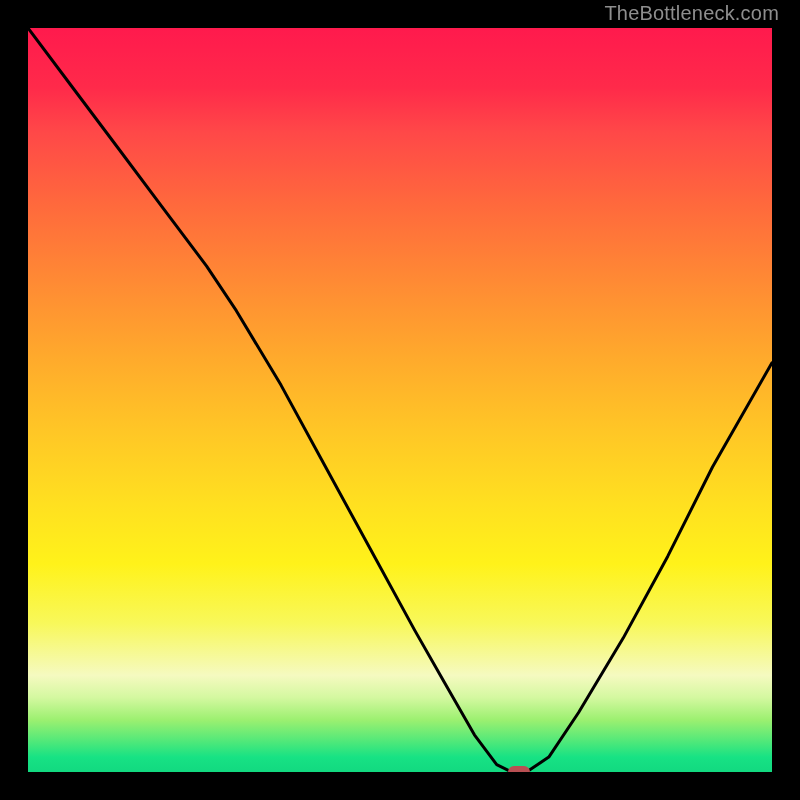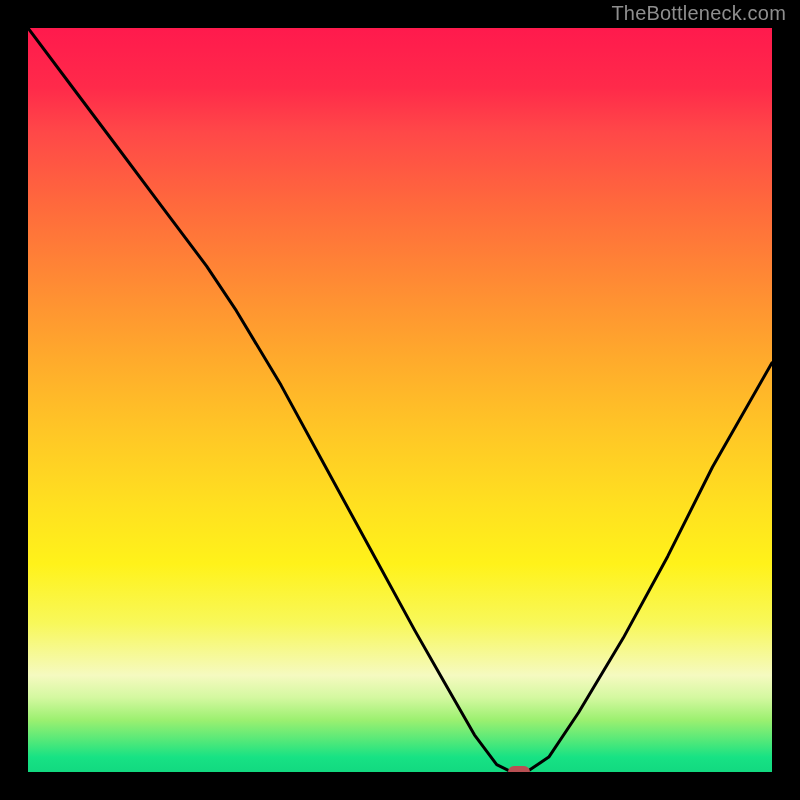--- a/index.html
+++ b/index.html
@@ -56,21 +56,21 @@
     position: absolute;
     width: 22px;
     height: 12px;
     border-radius: 6px;
     background: #b84f52;
     transform: translate(-50%, -50%);
   }
   .watermark {
     position: absolute;
     top: 2px;
-    right: 14px;
+    right: 21px;
     color: #8e8e8e;
     font-size: 20px;
     letter-spacing: 0.2px;
     user-select: none;
   }
 </style>
 </head>
 <body>
 
 <div class="frame">

